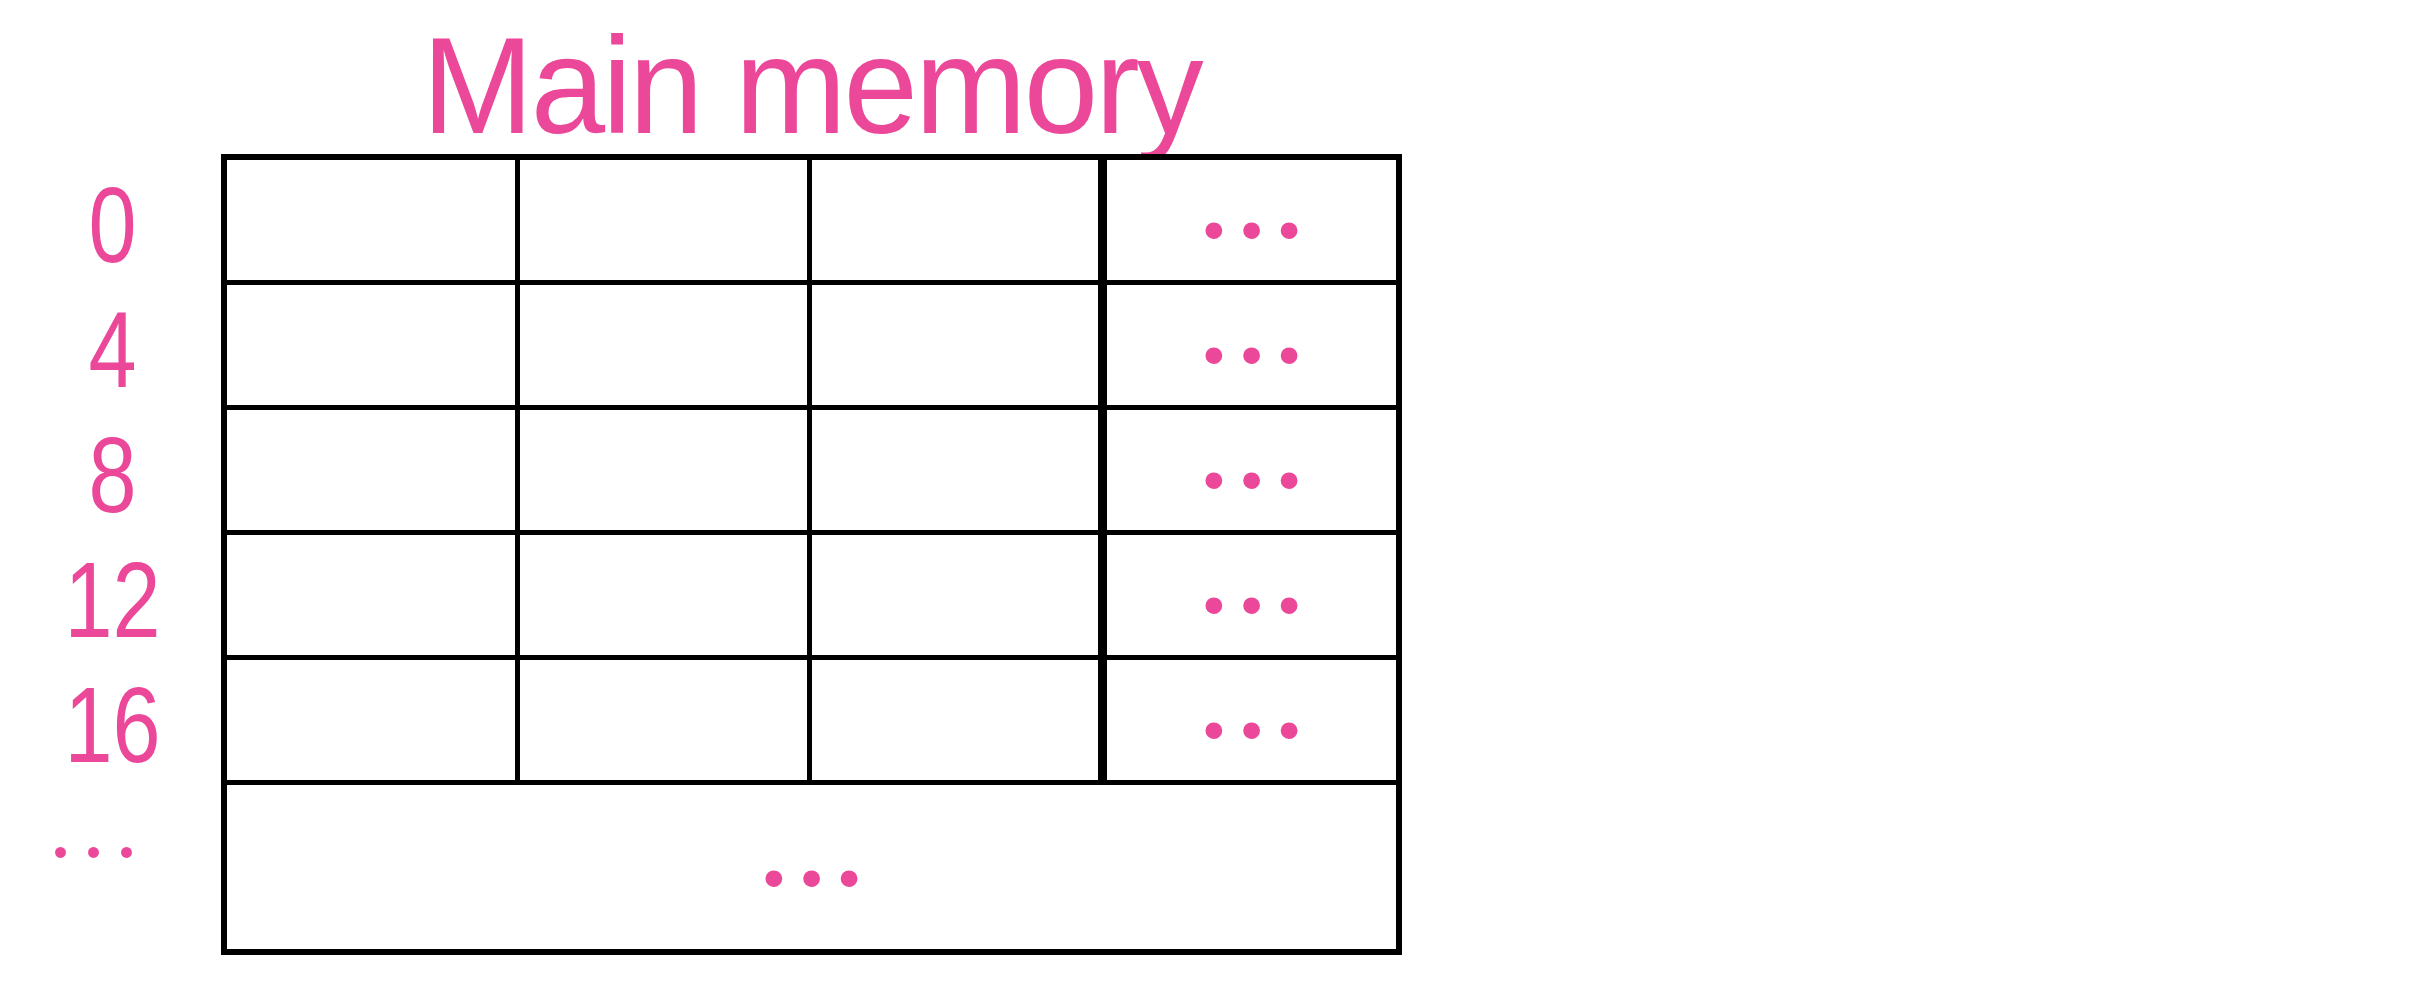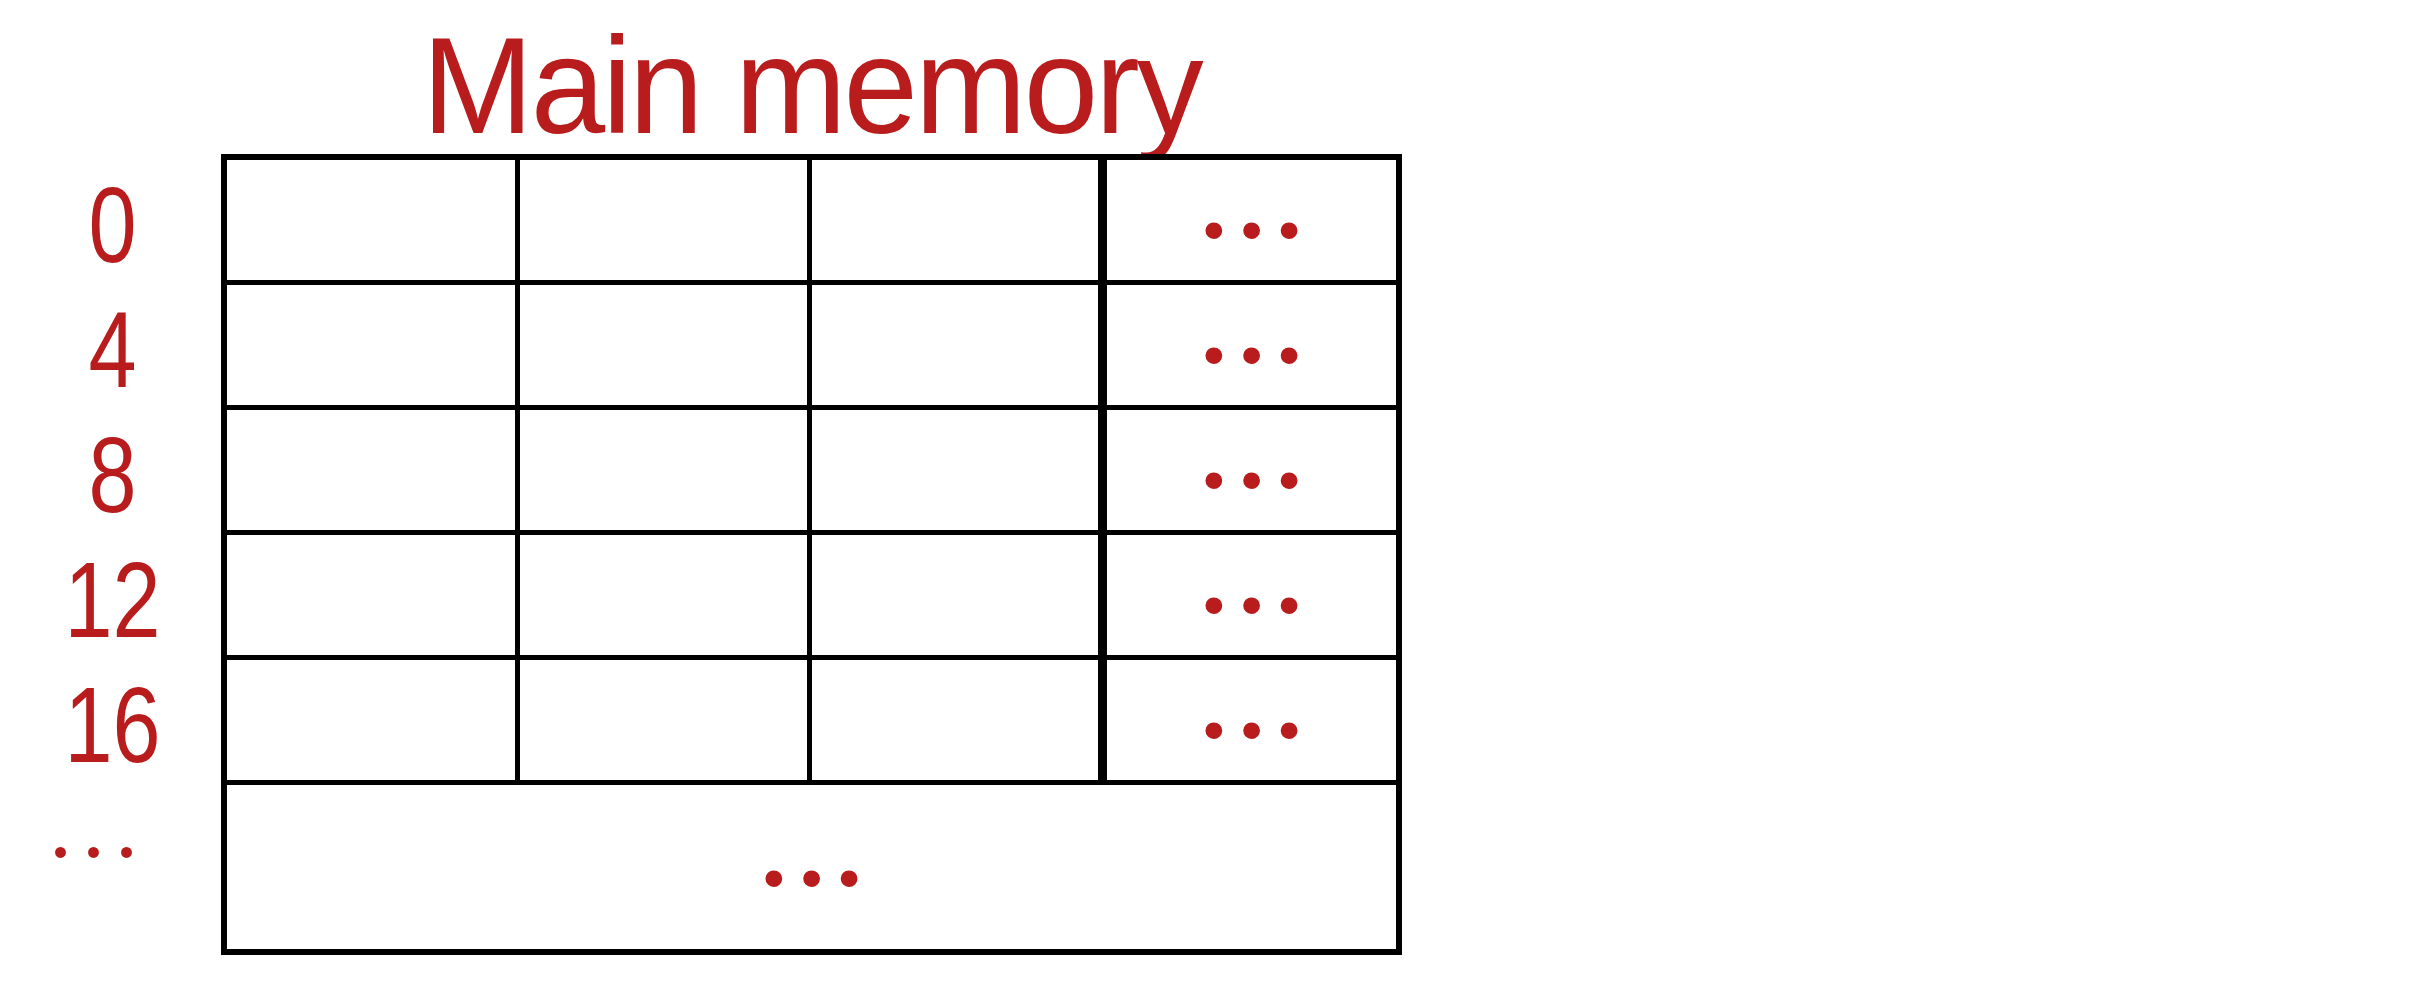--- a/index.html
+++ b/index.html
@@ -6,21 +6,21 @@
     margin: 0;
     padding: 0;
     background: #ffffff;
   }
   .canvas {
     position: relative;
     width: 2412px;
     height: 1000px;
     background: #ffffff;
     font-family: "Liberation Sans", sans-serif;
-    color: #b91c1c;
+    color: #ec4899;
     overflow: hidden;
     text-decoration: underline;
   }
 
   
   .title {
     position: absolute;
     left: 221px;
     top: 16px;
     width: 1181px;

